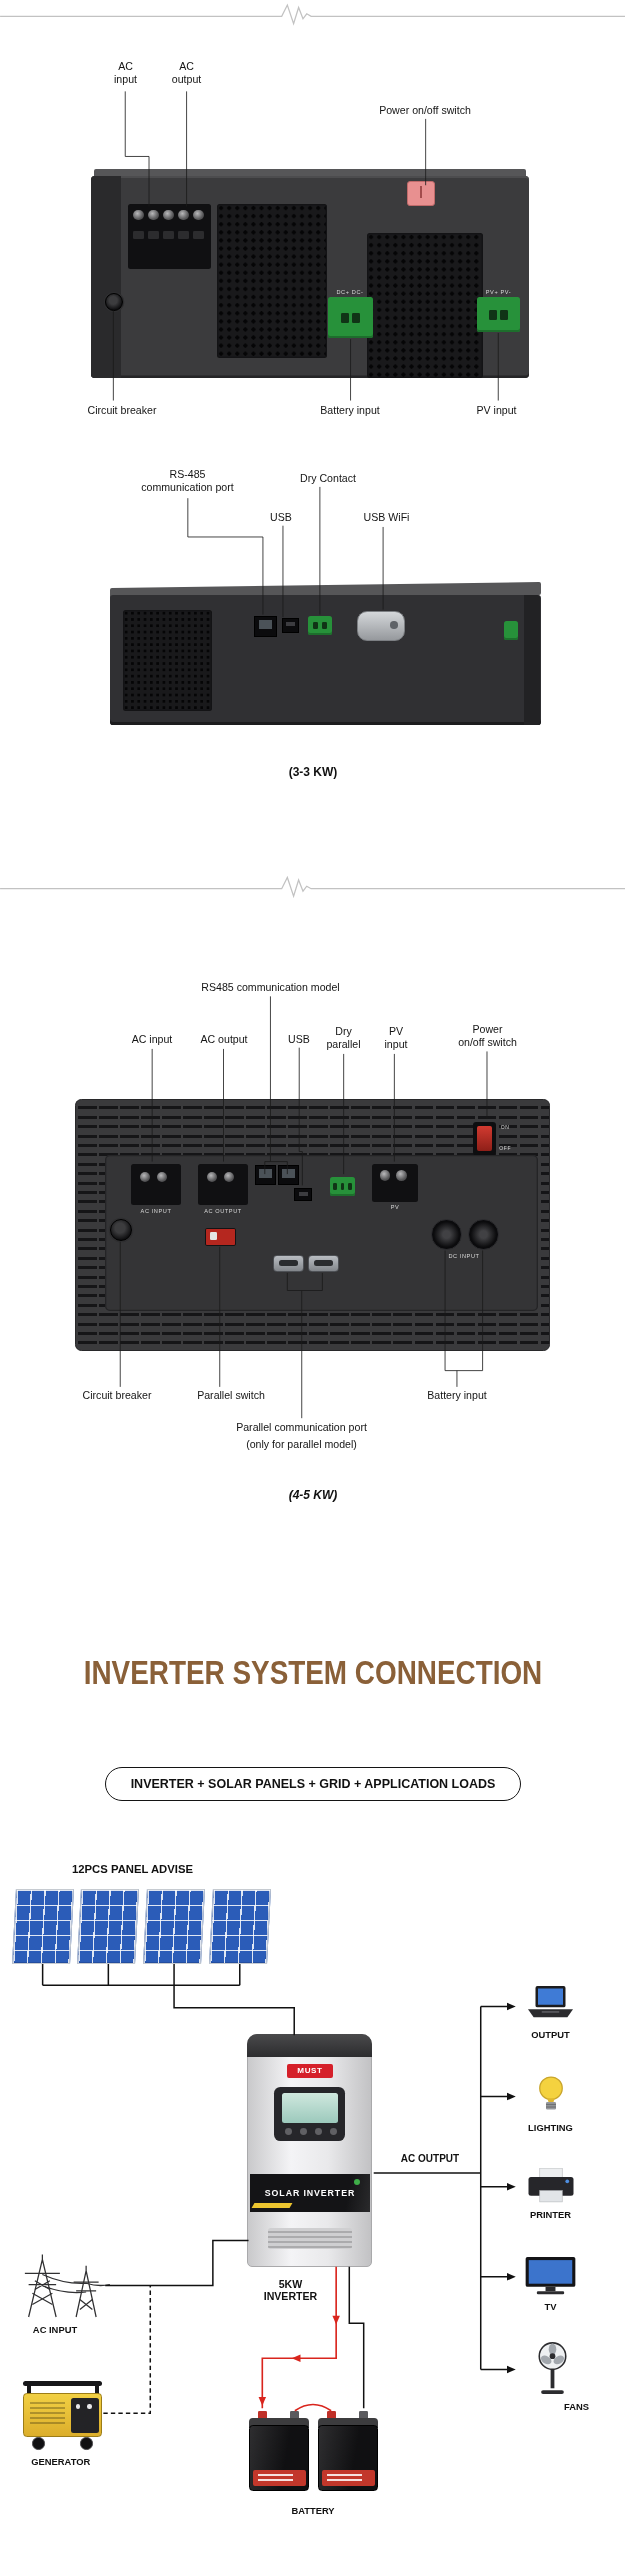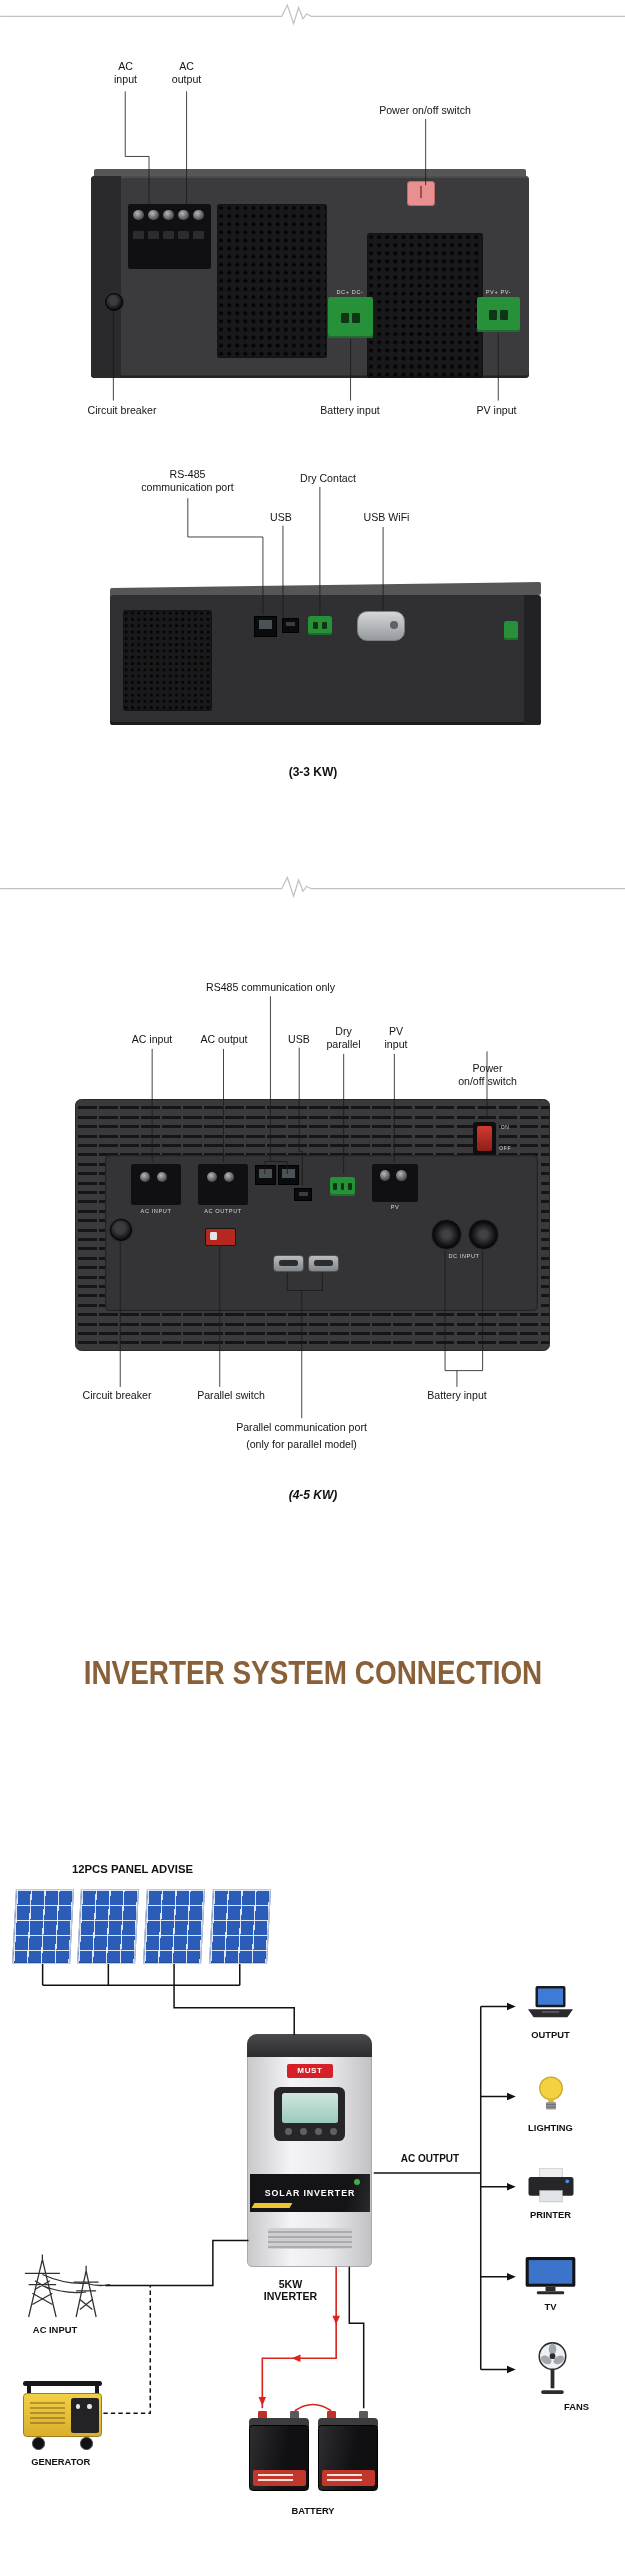--- a/index.html
+++ b/index.html
@@ -222,38 +222,39 @@
     </div>
   <div class="mark" style="left:497px;top:1124px;width:16.3px;font-size:5px;">ON</div>
   <div class="mark" style="left:497px;top:1145px;width:16.3px;font-size:5px;">OFF</div>
   <div class="abs db9" style="left:273px;top:1255px;width:29px;height:15px;">
       <i></i>
     </div>
   <div class="abs db9" style="left:308px;top:1255px;width:29px;height:15px;">
       <i></i>
     </div>
 
-  <div class="lbl" style="left:158px;top:981px;width:225px;">RS485 communication only</div>
+  <div class="lbl" style="left:158px;top:981px;width:225px;">RS485 communication model</div>
   <div class="lbl" style="left:113px;top:1033px;width:78px;">AC input</div>
   <div class="lbl" style="left:185px;top:1033px;width:78px;">AC output</div>
   <div class="lbl" style="left:274px;top:1033px;width:50px;">USB</div>
   <div class="lbl" style="left:317px;top:1025px;width:53px;">Dry
 parallel</div>
   <div class="lbl" style="left:371px;top:1025px;width:50px;">PV
 input</div>
-  <div class="lbl" style="left:431px;top:1023px;width:113px;margin-top:39px;">Power
+  <div class="lbl" style="left:431px;top:1023px;width:113px;">Power
 on/off switch</div>
   <div class="lbl" style="left:64px;top:1389px;width:106px;">Circuit breaker</div>
   <div class="lbl" style="left:178px;top:1389px;width:106px;">Parallel switch</div>
   <div class="lbl" style="left:404px;top:1389px;width:106px;">Battery input</div>
   <div class="lbl" style="left:189px;top:1421px;width:225px;text-align:center;">Parallel communication port</div>
   <div class="lbl" style="left:189px;top:1438px;width:225px;">(only for parallel model)</div>
   <div class="cap" style="left:238px;top:1488px;width:150px;font-style:italic;">(4-5 KW)</div>
 
   <div class="title">INVERTER SYSTEM CONNECTION</div>
+  <div class="subbox">INVERTER + SOLAR PANELS + GRID + APPLICATION LOADS</div>
 
   <div class="dlabel" style="left:72px;top:1863px;width:200px;text-align:left;font-size:11.3px;">12PCS PANEL ADVISE</div>
   <div class="spanel" style="left:13.8px;top:1889px;"></div>
   <div class="spanel" style="left:79px;top:1889px;"></div>
   <div class="spanel" style="left:145px;top:1889px;"></div>
   <div class="spanel" style="left:211px;top:1889px;"></div>
 
   <div class="invbody"></div>
   <div class="invcap"></div>
   <div class="invbrand">MUST</div>

